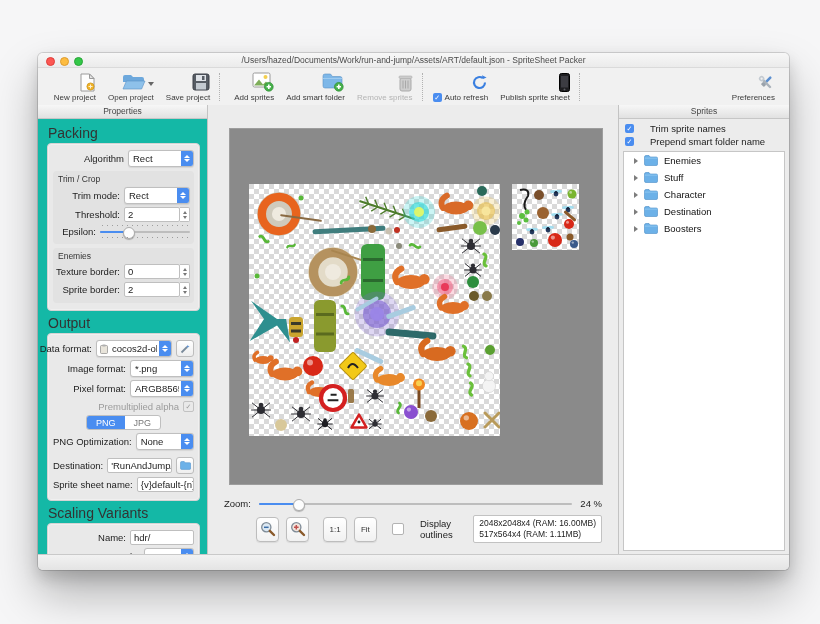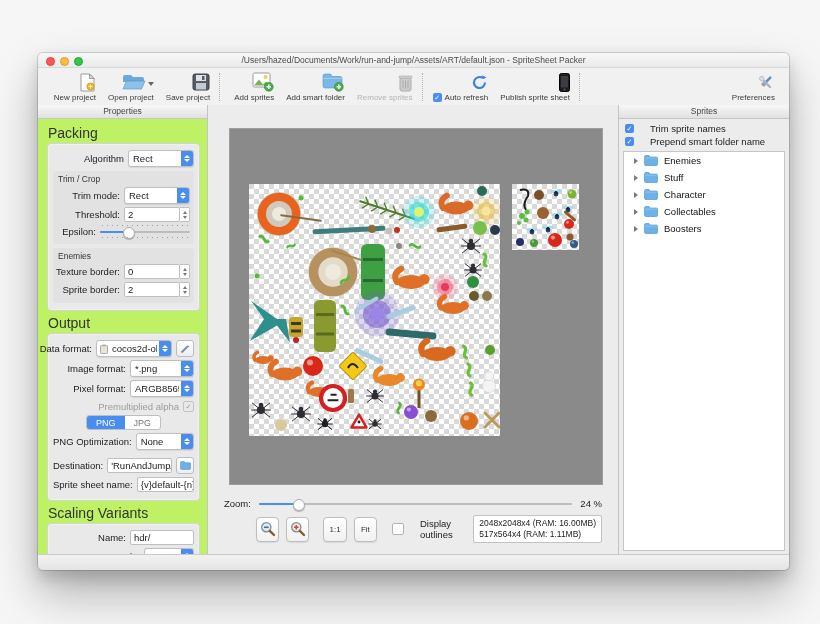--- a/index.html
+++ b/index.html
@@ -37,21 +37,21 @@
   
   .cb{width:10px;height:10px;border-radius:2px;background:#4a8df0;display:inline-flex;align-items:center;justify-content:center;color:#fff;font-size:8px;line-height:10px;flex:0 0 auto;}
   .cb.small{width:9px;height:9px;font-size:7px;}
   .cb.un{background:#fff;border:1px solid #b3b3b3;color:transparent;}
   .cb.dim{background:transparent;border:1px solid #c2c2c2;color:#9a9a9a;}
   
   .main{position:absolute;top:52px;bottom:15px;left:0;right:0;display:flex;}
   .panel-header{height:13px;background:linear-gradient(#f7f7f7,#e1e1e1);border-bottom:1px solid #c6c6c6;
     font-size:8.5px;text-align:center;line-height:13px;color:#444;}
   
-  .left-panel{width:169px;border-right:1px solid #c3c3c3;display:flex;flex-direction:column;background:#bef264;overflow:hidden;}
+  .left-panel{width:169px;border-right:1px solid #c3c3c3;display:flex;flex-direction:column;background:#14b8a6;overflow:hidden;}
   .left-body{flex:1;overflow:hidden;padding:2px 7px 0 9px;}
   .group-label{font-size:14px;color:#333;margin:4px 0 2px 1px;}
   .groupbox{border:1px solid #d4d4d4;border-radius:4px;background:#e9e9e9;padding:3px 5px 5px;box-shadow:inset 0 0 0 1px rgba(255,255,255,.35);}
   .subbox{background:#e2e2e2;border-radius:4px;padding:2px 4px 3px;margin:4px 0 2px;}
   .sublabel{font-size:8.5px;color:#333;margin:1px 0 1px 1px;}
   .row{display:flex;align-items:center;justify-content:flex-end;margin:3px 0;gap:4px;font-size:9.5px;color:#1c1c1c;}
   .row label{text-align:right;white-space:nowrap;}
   
   .popup{display:flex;align-items:center;background:#fff;border:1px solid #bfbfbf;border-radius:3px;height:15px;font-size:9.5px;box-shadow:0 0.5px 1px rgba(0,0,0,.08);}
   .popup .pl{flex:1;padding-left:4px;white-space:nowrap;overflow:hidden;}
@@ -855,21 +855,21 @@
                 <path d="M0.8 3.6 h12.4 v-1 H0.8 Z" fill="#8ec6f0"></path>
               </svg>
               <span class="flabel">Character</span>
             </div>
             <div class="folder-row">
               <span class="disclosure"></span>
               <svg class="ficon" viewBox="0 0 14 11">
                 <path d="M0.5 2 q0 -1.5 1.5 -1.5 h3 l1.2 1.5 h6 q1.3 0 1.3 1.3 v6 q0 1.2 -1.3 1.2 h-10.2 q-1.5 0 -1.5 -1.5 Z" fill="#6cb1e8" stroke="#4a8dc8" stroke-width="0.6"></path>
                 <path d="M0.8 3.6 h12.4 v-1 H0.8 Z" fill="#8ec6f0"></path>
               </svg>
-              <span class="flabel">Collectables</span>
+              <span class="flabel">Destination</span>
             </div>
             <div class="folder-row">
               <span class="disclosure"></span>
               <svg class="ficon" viewBox="0 0 14 11">
                 <path d="M0.5 2 q0 -1.5 1.5 -1.5 h3 l1.2 1.5 h6 q1.3 0 1.3 1.3 v6 q0 1.2 -1.3 1.2 h-10.2 q-1.5 0 -1.5 -1.5 Z" fill="#6cb1e8" stroke="#4a8dc8" stroke-width="0.6"></path>
                 <path d="M0.8 3.6 h12.4 v-1 H0.8 Z" fill="#8ec6f0"></path>
               </svg>
               <span class="flabel">Boosters</span>
             </div>
           </div>

